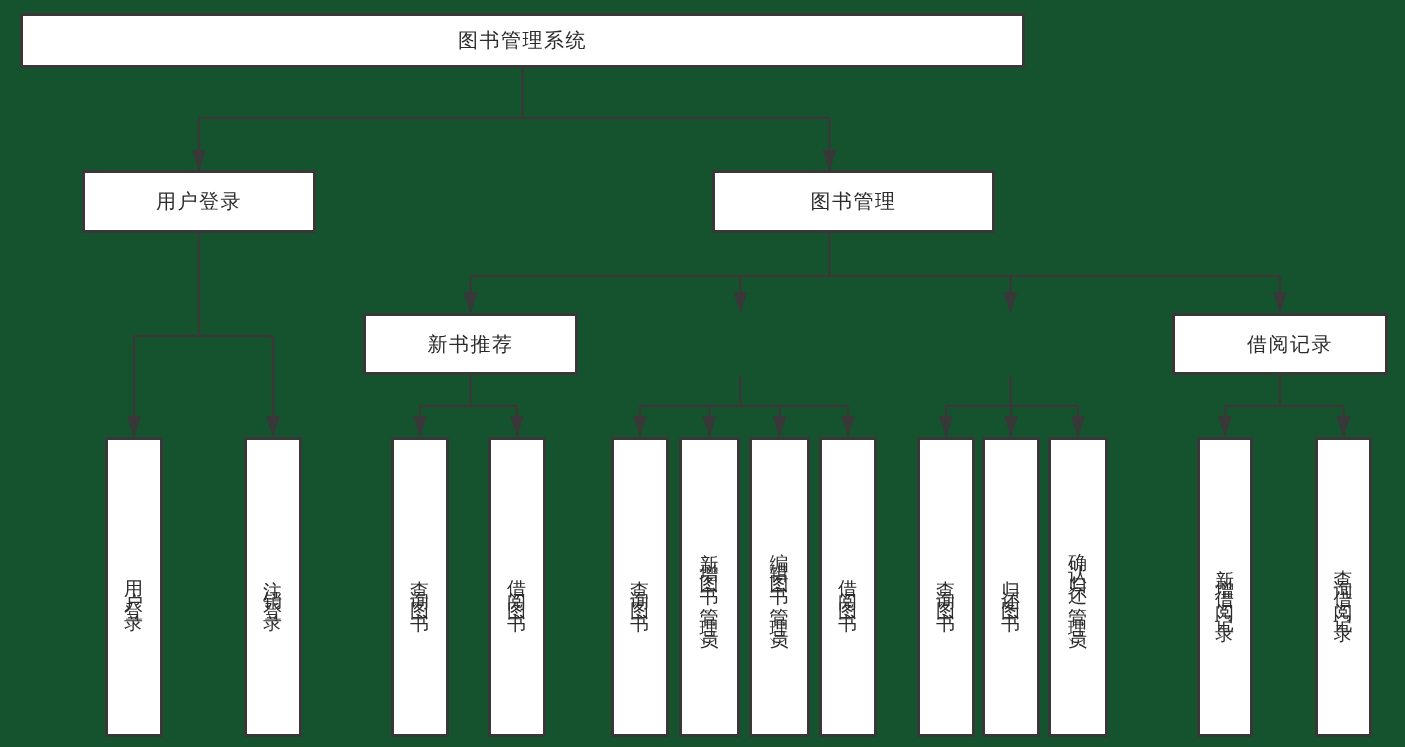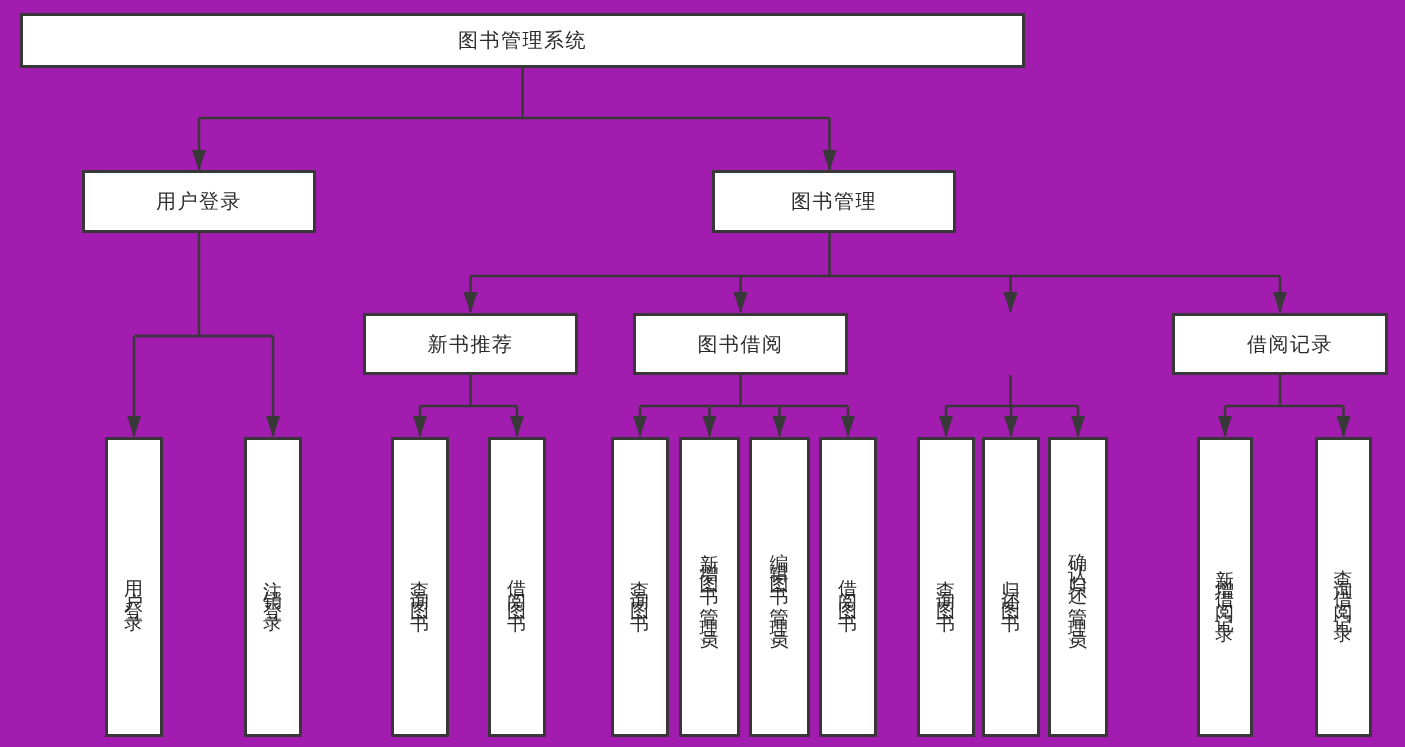--- a/index.html
+++ b/index.html
@@ -5,21 +5,21 @@
   html, body {
     margin: 0;
     padding: 0;
     background: #ffffff;
     font-family: "Liberation Sans", sans-serif;
   }
   #canvas {
     position: relative;
     width: 1405px;
     height: 747px;
-    background: #a21caf;
+    background: #14532d;
     overflow: hidden;
   }
   #connectors {
     position: absolute;
     left: 0;
     top: 0;
     z-index: 1;
   }
   .box {
     position: absolute;
@@ -45,21 +45,21 @@
     line-height: 1;
     white-space: nowrap;
   }
   .vlabel.long {
     letter-spacing: 11px;
   }
   
   #n-root            { left: 20px;   top: 13px;  width: 1005px; height: 55px; }
   
   #n-user-login      { left: 82px;   top: 170px; width: 234px;  height: 63px; }
-  #n-book-mgmt       { left: 712px;  top: 170px; width: 244px;  height: 63px; }
+  #n-book-mgmt       { left: 712px;  top: 170px; width: 283px;  height: 63px; }
   
   #n-new-book        { left: 363px;  top: 313px; width: 215px;  height: 62px; }
   #n-book-borrow     { left: 633px;  top: 313px; width: 215px;  height: 62px; }
   #n-current-borrow  { left: 903px;  top: 313px; width: 215px;  height: 62px; }
   #n-borrow-records  { left: 1172px; top: 313px; width: 216px;  height: 62px; padding-left: 20px; }
   
   .leaf { top: 437px; height: 300px; }
   #l-user-login      { left: 105px;  width: 58px; }
   #l-logout          { left: 244px;  width: 58px; }
   #l-query-rec       { left: 391px;  width: 58px; }
@@ -146,23 +146,20 @@
   <div class="box" id="n-user-login">
     <span class="hlabel">用户登录</span>
   </div>
   <div class="box" id="n-book-mgmt">
     <span class="hlabel">图书管理</span>
   </div>
 
   <div class="box" id="n-new-book">
     <span class="hlabel">新书推荐</span>
   </div>
-  <div class="box" id="n-book-borrow">
-    <span class="hlabel">图书借阅</span>
-  </div>
   <div class="box" id="n-borrow-records">
     <span class="hlabel">借阅记录</span>
   </div>
 
   <div class="box leaf" id="l-user-login">
     <span class="vlabel">用户登录</span>
   </div>
   <div class="box leaf" id="l-logout">
     <span class="vlabel">注销登录</span>
   </div>

